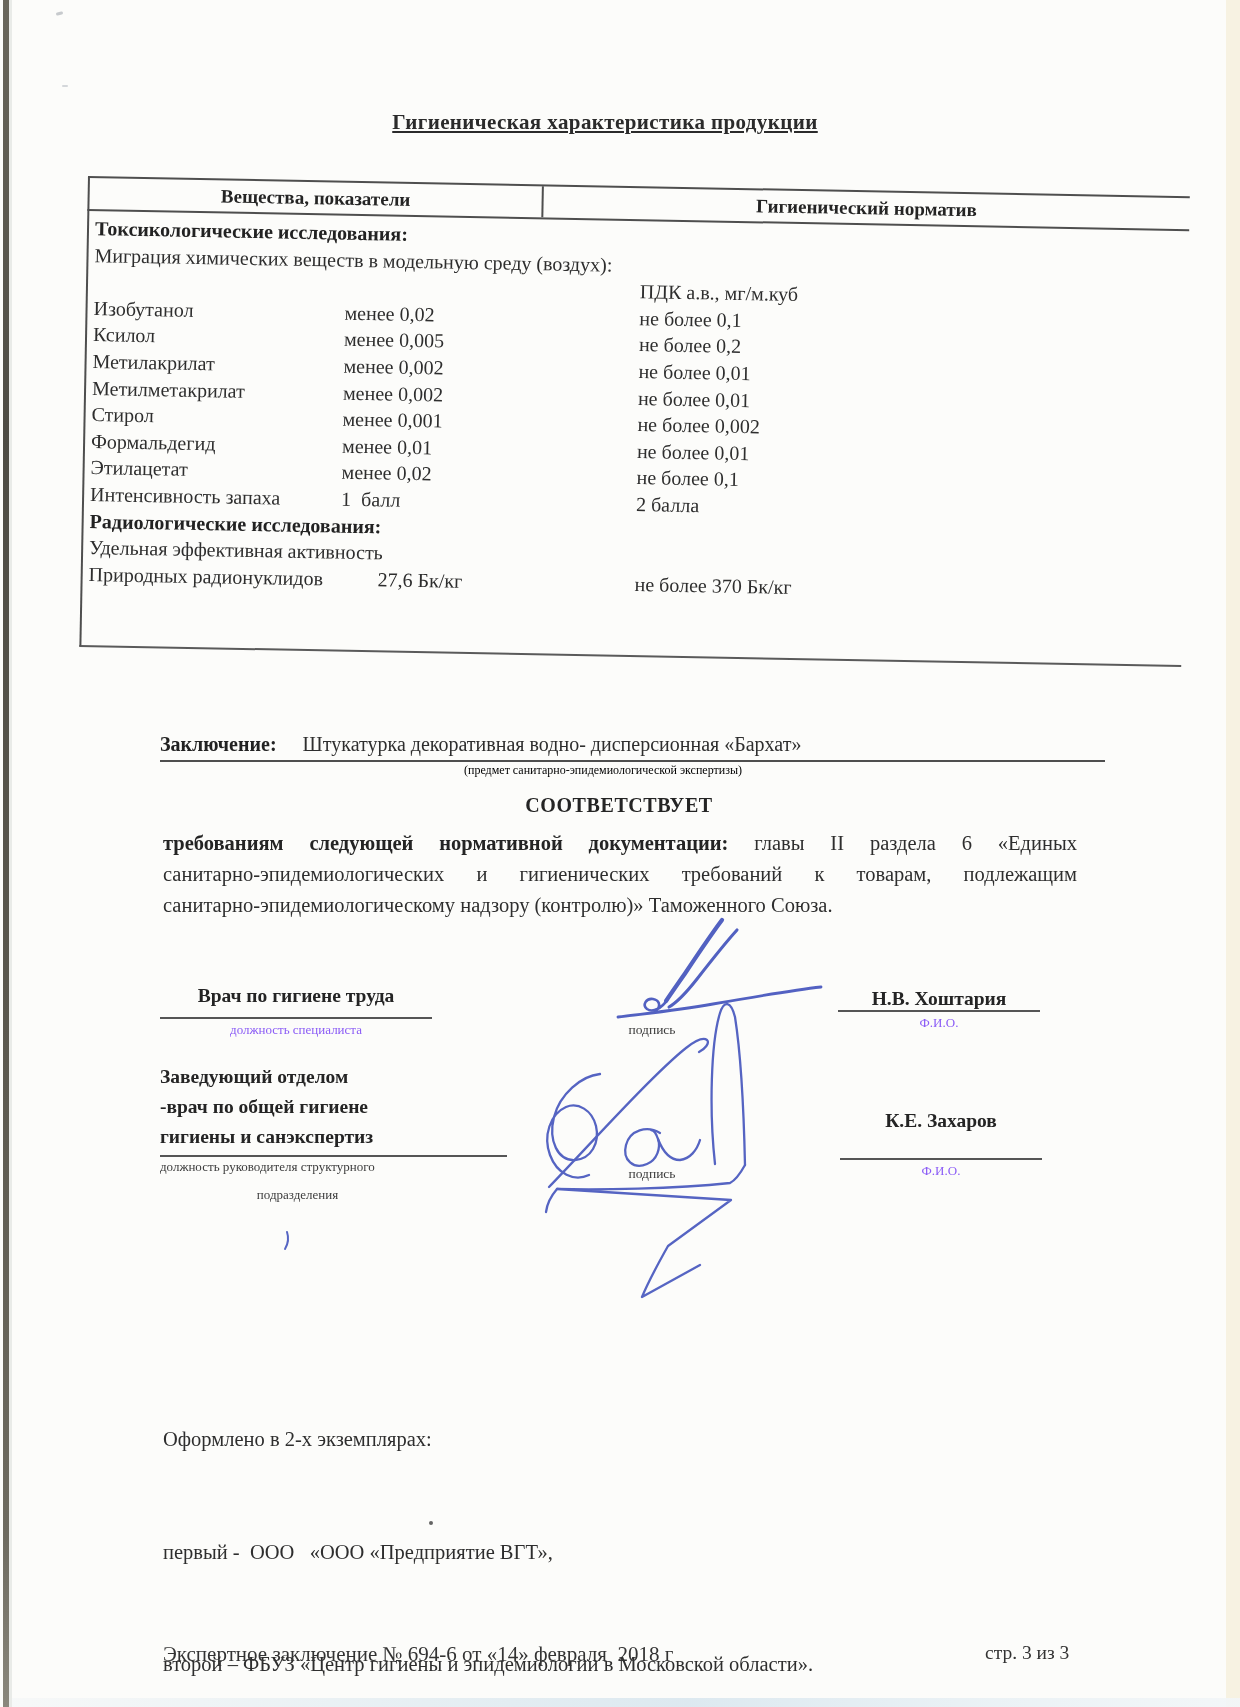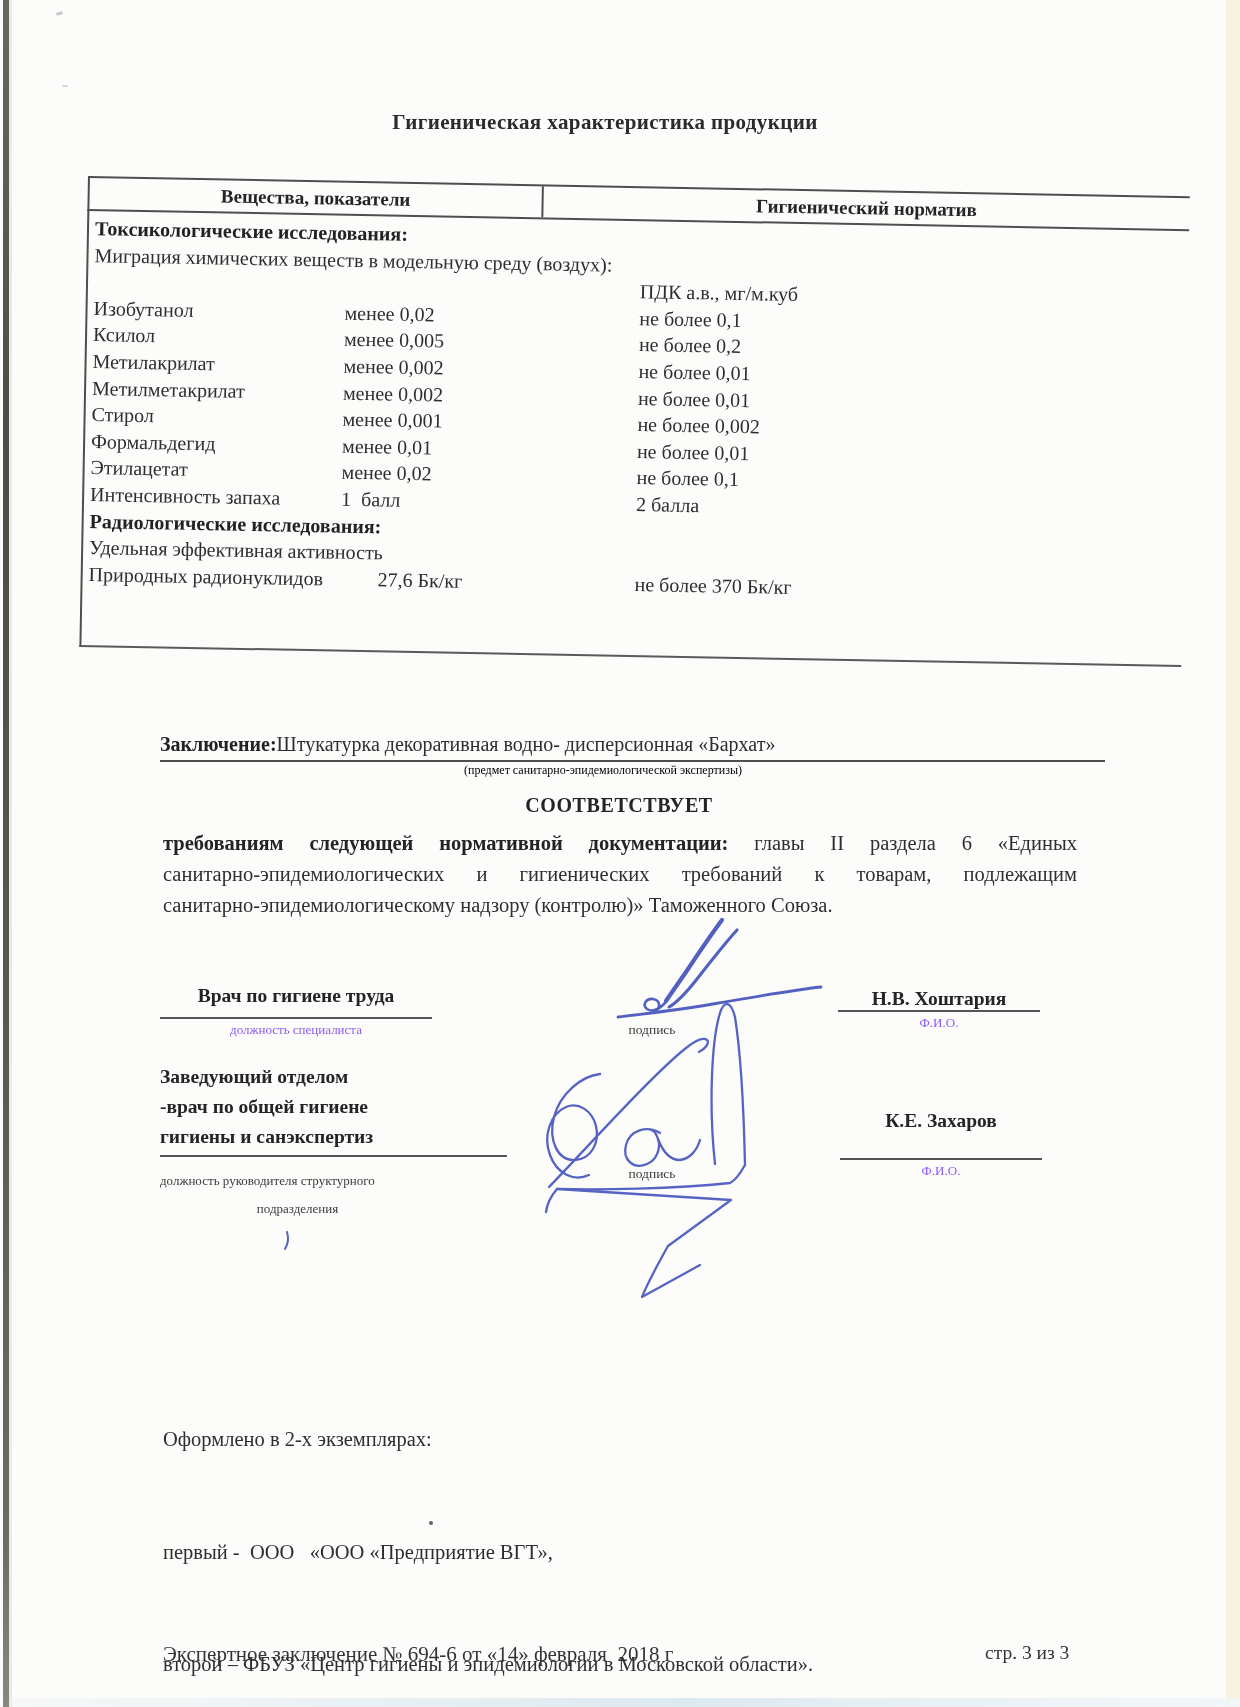--- a/index.html
+++ b/index.html
@@ -11,21 +11,21 @@
   
   .edge-left{position:absolute;left:3px;top:0;width:6px;height:100%;
     background:linear-gradient(180deg,#6a675c,#4e4c44 25%,#5b584e 60%,#6e6b60 90%,#8a877c);}
   .edge-left-halo{position:absolute;left:9px;top:0;width:3px;height:100%;background:#d5d9d6;opacity:.5;}
   .edge-right{position:absolute;right:0;top:0;width:14px;height:100%;background:#f6f0dd;opacity:.85;}
   .edge-bottom{position:absolute;left:12px;right:0;bottom:0;height:9px;
     background:linear-gradient(90deg,#f6f8f8,#e3edf2 35%,#d9e7ef 55%,#e9f1f5 80%,#f2f6f8);opacity:.9;}
   .speck{position:absolute;border-radius:2px;}
 
   .doc-title{position:absolute;left:0;right:30px;top:110px;text-align:center;
-    font-size:21px;font-weight:bold;letter-spacing:.4px;color:#2b2b2b;}
+    font-size:21px;font-weight:bold;letter-spacing:.4px;color:#2b2b2b;text-decoration:underline;}
 
   
   .tbl{position:absolute;left:88px;top:176px;width:1102px;
     transform:rotate(1.05deg);transform-origin:0 0;}
   .tbl-head{display:flex;align-items:stretch;
     border-top:2px solid #4e4e4e;border-bottom:2px solid #4e4e4e;border-left:2px solid #4e4e4e;}
   .tbl-head .hc{display:flex;align-items:center;justify-content:center;
     font-weight:bold;font-size:19px;height:31px;color:#242424;}
   .tbl-head .hc1{width:452px;border-right:2px solid #4e4e4e;}
   .tbl-head .hc2{flex:1;}
@@ -33,42 +33,42 @@
     height:430px;padding:4px 0 0 6px;box-sizing:content-box;}
   .row{display:grid;grid-template-columns:251px 295px 1fr;line-height:26.6px;font-size:20px;}
   .row span{white-space:pre;}
   .row.full{display:block;}
   .row .nm.b{font-weight:bold;color:#222;}
   .row .val.indent{padding-left:38px;}
 
   .concl-line{position:absolute;left:160px;top:733px;width:945px;
     border-bottom:2px solid #4e4e4e;padding-bottom:4px;font-size:20px;white-space:pre;}
   .concl-line .lab{font-weight:bold;color:#222;}
-  .concl-line .prod{}
+  .concl-line .prod{margin-left:26px;}
   .concl-note{position:absolute;left:163px;top:763px;width:880px;text-align:center;
     font-size:12px;color:#000000;}
   .verdict{position:absolute;left:163px;top:794px;width:912px;text-align:center;
     font-size:20px;font-weight:bold;letter-spacing:.6px;color:#242424;}
   .para{position:absolute;left:163px;top:828px;width:914px;font-size:20.5px;line-height:31px;}
   .para .j{text-align:justify;text-align-last:justify;}
   .para b{color:#242424;}
 
   .sigpos1{position:absolute;left:160px;top:985px;width:272px;text-align:center;}
   .pos-title{font-weight:bold;font-size:19.5px;color:#242424;
     border-bottom:2px solid #555;padding-bottom:10px;}
   .small-note{font-size:13px;color:#8b5cf6;padding-top:3px;}
   .sign-note1{position:absolute;left:600px;top:1022px;width:104px;text-align:center;
     font-size:13.5px;color:#3c3c3c;}
   .fio1{position:absolute;left:838px;top:988px;width:202px;text-align:center;}
   .fio-name{font-weight:bold;font-size:19.5px;color:#242424;
     border-bottom:2px solid #555;}
   .sigpos2{position:absolute;left:160px;top:1062px;width:347px;}
   .pos2-lines{font-weight:bold;font-size:19.5px;line-height:30px;color:#242424;
     border-bottom:2px solid #555;padding-bottom:3px;}
-  .sigpos2 .n1{font-size:13px;color:#3c3c3c;padding-top:16px;}
+  .sigpos2 .n1{font-size:13px;color:#3c3c3c;padding-top:2px;}
   .sigpos2 .n2{font-size:13px;color:#3c3c3c;width:275px;text-align:center;padding-top:12px;}
   .sign-note2{position:absolute;left:600px;top:1166px;width:104px;text-align:center;
     font-size:13.5px;color:#3c3c3c;}
   .fio2{position:absolute;left:840px;top:1110px;width:202px;text-align:center;}
   .fio2 .fio-name{padding-bottom:26px;}
 
   .copies{position:absolute;left:163px;top:1346px;font-size:20.5px;line-height:37.5px;white-space:pre;}
   .footer-left{position:absolute;left:163px;top:1642px;font-size:21px;white-space:pre;color:#333;}
   .footer-right{position:absolute;left:985px;top:1642px;font-size:19.5px;color:#333;}
 

